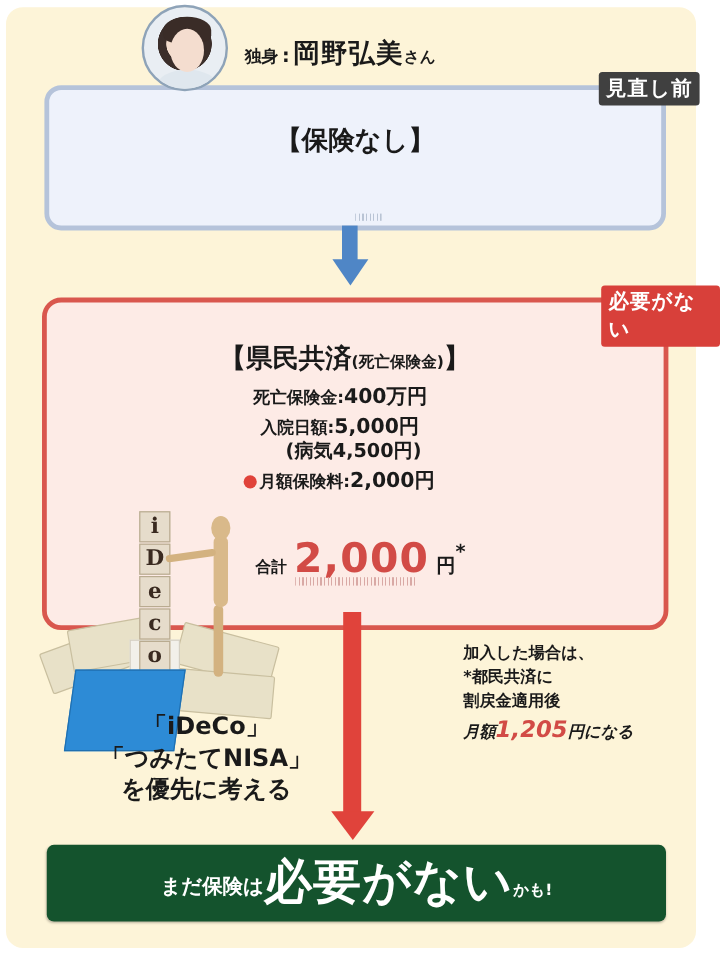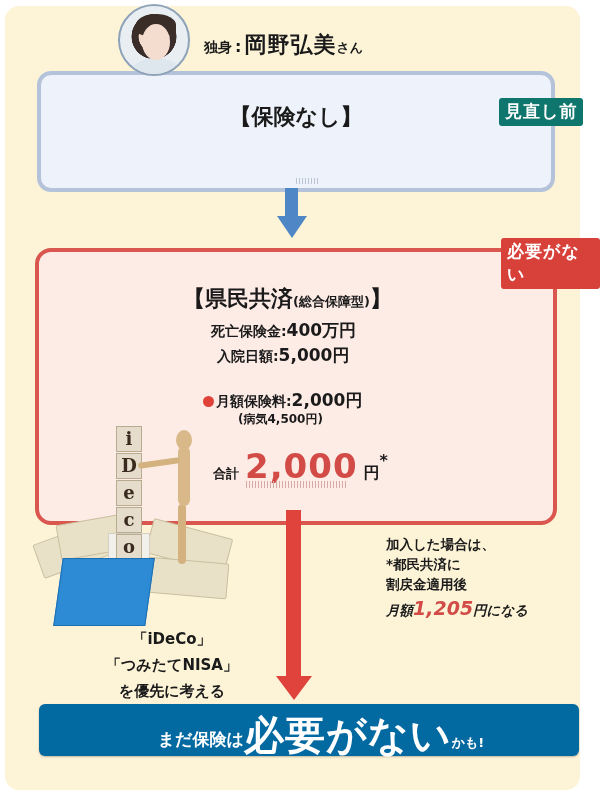--- a/index.html
+++ b/index.html
@@ -19,22 +19,22 @@
                   background:#dfe7ee; }
   .person { position:absolute; left:204px; top:30px; font-weight:bold; z-index:3; white-space:nowrap; }
   .person .status { font-size:14px; }
   .person .sep { font-size:16px; margin:0 3px; }
   .person .name { font-size:22px; letter-spacing:1px; }
   .person .hon { font-size:13px; }
 
   
   .before-box { position:absolute; left:37px; top:71px; width:518px; height:121px;
                 background:#eef2fb; border:4px solid #b5c3da; border-radius:14px; box-sizing:border-box; }
-  .tag-before { position:absolute; left:499px; top:60px; background:#0f766e; color:#fff; font-weight:bold;
-                font-size:17px; padding:2px 6px 3px; border-radius:3px; z-index:4; letter-spacing:1px;margin-top:38px; }
+  .tag-before { position:absolute; left:499px; top:60px; background:#404040; color:#fff; font-weight:bold;
+                font-size:17px; padding:2px 6px 3px; border-radius:3px; z-index:4; letter-spacing:1px; }
   .before-title { position:absolute; left:0; right:0; top:27px; text-align:center; font-size:22px; font-weight:bold; }
   .before-total { position:absolute; left:0; right:0; top:68px; text-align:center; font-weight:bold; }
   .before-total .lbl { font-size:13px; }
   .before-total .val { font-size:30px; color:#2f7fc1; margin:0 2px; }
   .before-total .unit { font-size:16px; }
   .ticks-blue { position:absolute; left:255px; top:103px; width:22px; height:6px;
                 background:repeating-linear-gradient(90deg,#b9c4d4 0 1px,transparent 1px 3px); }
 
   
   .arrow-blue-shaft { position:absolute; left:285px; top:188px; width:13px; height:30px; background:#4f86c6; }
@@ -48,21 +48,21 @@
   .tag-after { position:absolute; left:501px; top:238px; background:#d8403a; color:#fff; font-weight:bold;
                font-size:17px; padding:2px 6px 3px; border-radius:3px; z-index:4; letter-spacing:1px; }
   .after-title { position:absolute; left:183px; top:284px; font-weight:bold; white-space:nowrap; }
   .after-title .main { font-size:22px;text-align:right; }
   .after-title .sub { font-size:13px; }
   .line { position:absolute; font-weight:bold; white-space:nowrap; }
   .line .k { font-size:14px; }
   .line .v { font-size:17px; }
   .l1 { left:211px; top:319px; }
   .l2 { left:217px; top:344px; }
-  .l3 { left:238px; top:366px; font-size:12px;margin-top:45px; }
+  .l3 { left:238px; top:366px; font-size:16px; }
   .l4 { left:203px; top:389px; }
   .dot { display:inline-block; width:11px; height:11px; border-radius:50%; background:#e0423a; margin-right:2px; vertical-align:-1px; }
   .after-total { position:absolute; left:213px; top:446px; font-weight:bold; white-space:nowrap; }
   .after-total .lbl { font-size:13px; }
   .after-total .val { font-size:34px; color:#d24b46; margin:0 6px; letter-spacing:1px; }
   .after-total .unit { font-size:16px; }
   .after-total .ast { font-size:16px; vertical-align:12px; }
   .ticks-red { position:absolute; left:246px; top:481px; width:100px; height:7px;
                background:repeating-linear-gradient(90deg,#d9a9a5 0 1px,transparent 1px 3px); }
 
@@ -85,27 +85,27 @@
   .arrow-red-head { position:absolute; left:276px; top:676px; width:0; height:0;
                     border-left:18px solid transparent; border-right:18px solid transparent;
                     border-top:24px solid #e0433b; }
 
   
   .note { position:absolute; left:386px; top:534px; font-weight:bold; font-size:13.5px; line-height:20px; }
   .note .amt-line { margin-top:4px;font-style:italic; }
   .note .amt { font-size:19px; color:#d24b46; }
 
   
-  .priority { position:absolute; left:62px; top:626px; width:220px; text-align:center; font-weight:bold;
-              font-size:15px; line-height:26px; }
+  .priority { position:absolute; left:62px; top:592px; width:220px; text-align:center; font-weight:bold;
+              font-size:20px; line-height:26px; }
 
   
-  .banner { position:absolute; left:39px; top:704px; width:516px; height:52px; background:#0369a1;
+  .banner { position:absolute; left:39px; top:704px; width:516px; height:64px; background:#14532d;
             border-radius:6px; color:#fff; font-weight:bold; text-align:center; white-space:nowrap;
-            box-shadow:0 1px 2px rgba(0,0,0,0.25);padding-left:24px; }
+            box-shadow:0 1px 2px rgba(0,0,0,0.25); }
   .banner .a { font-size:17px; vertical-align:4px; }
   .banner .b { font-size:40px; line-height:62px; letter-spacing:1px; }
   .banner .c { font-size:13px; vertical-align:2px; }
 </style>
 </head>
 <body>
 
 <div class="panel"></div>
 
 <div class="avatar">
@@ -122,21 +122,21 @@
   <div class="ticks-blue"></div>
 </div>
 <div class="tag-before">見直し前</div>
 
 <div class="arrow-blue-shaft"></div>
 <div class="arrow-blue-head"></div>
 
 <div class="after-box"></div>
 <div class="tag-after">必要がない</div>
 <div class="after-title">
-  <span class="main">【県民共済</span><span class="sub">(総合保障型)</span><span class="main">】</span>
+  <span class="main">【県民共済</span><span class="sub">(死亡保険金)</span><span class="main">】</span>
 </div>
 <div class="line l1">
   <span class="k">死亡保険金:</span><span class="v">400万円</span>
 </div>
 <div class="line l2">
   <span class="k">入院日額:</span><span class="v">5,000円</span>
 </div>
 <div class="line l3">(病気4,500円)</div>
 <div class="line l4">
   <span class="dot"></span><span class="k">月額保険料:</span><span class="v">2,000円</span>

